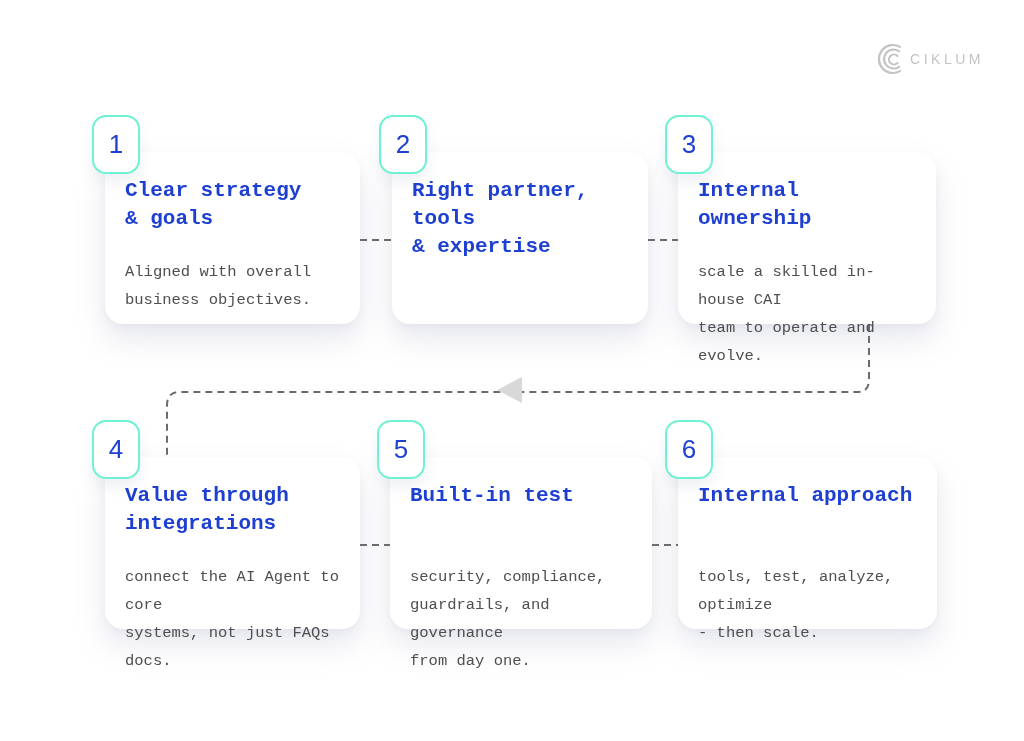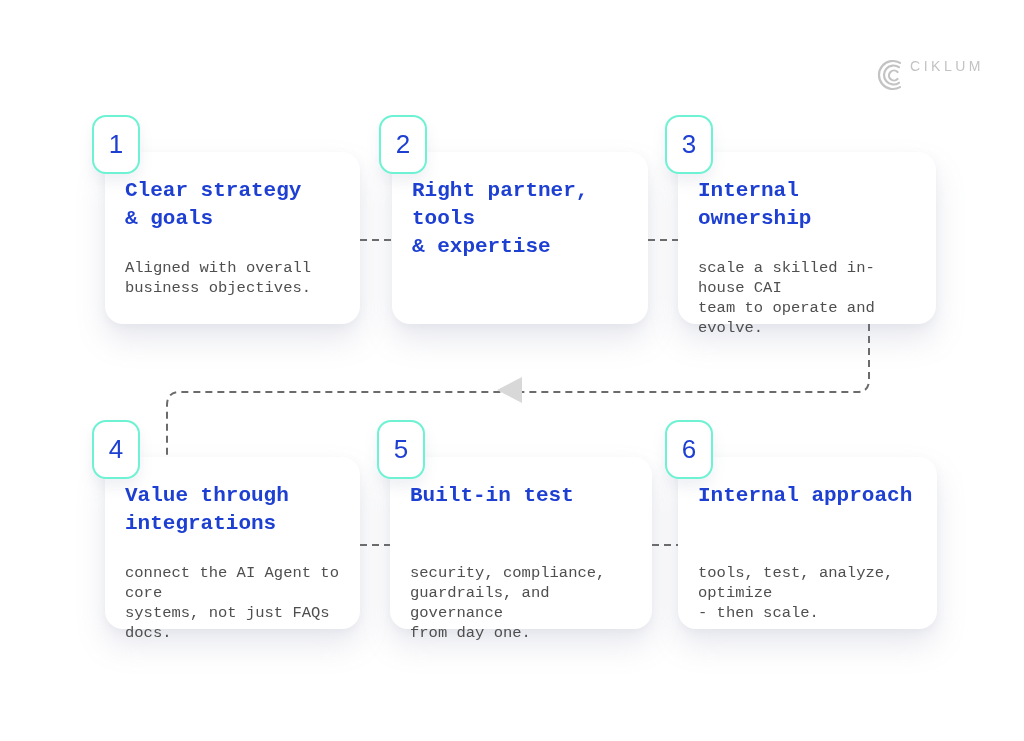--- a/index.html
+++ b/index.html
@@ -12,21 +12,21 @@
     --background:#ffffff;
     --card:#ffffff;
   }
   html,body{margin:0;padding:0;}
   body{font-family:"Liberation Sans", sans-serif;background:#e8e8e8;}
   .canvas{
     position:relative;width:1024px;height:741px;margin:0 auto;
     background:var(--background);overflow:hidden;
   }
   
-  .logo{position:absolute;top:58px;right:40px;display:flex;align-items:flex-start;}
+  .logo{position:absolute;top:42px;right:40px;display:flex;align-items:center;}
   .logo-text{
     color:var(--logo);font-size:14px;letter-spacing:3.5px;font-weight:400;
   }
   .logo-mark path{stroke:var(--logo);fill:none;stroke-width:2.2;stroke-linecap:round;}
   
   .wires{position:absolute;left:0;top:0;width:1024px;height:741px;pointer-events:none;}
   .wires path.dashed{fill:none;stroke:var(--dash);stroke-width:2;stroke-dasharray:7 5;}
   .wires polygon{fill:var(--arrow);}
   
   .unit{position:absolute;width:256px;height:172px;}
@@ -41,21 +41,21 @@
     background:#ffffff;border:2px solid var(--badge-border);border-radius:14px;
     box-shadow:0 8px 14px rgba(125,135,165,0.12);
     display:flex;align-items:center;justify-content:center;z-index:2;
   }
   .badge-num{color:var(--title-blue);font-size:26px;font-weight:500;}
   .card-title{
     color:var(--title-blue);font-size:21px;line-height:28px;font-weight:600;
     white-space:pre-line;height:81px;box-sizing:border-box;
   }
   .card-body{
-    color:var(--body-text);font-size:15.5px;line-height:20px;font-weight:400;
+    color:var(--body-text);font-size:15.5px;line-height:28px;font-weight:400;
     white-space:pre-line;
   }
 </style>
 </head>
 <body>
 
 <div class="canvas">
 
   <svg class="wires" viewBox="0 0 1024 741">
     <path class="dashed" d="M 360 240 L 392 240"></path>

